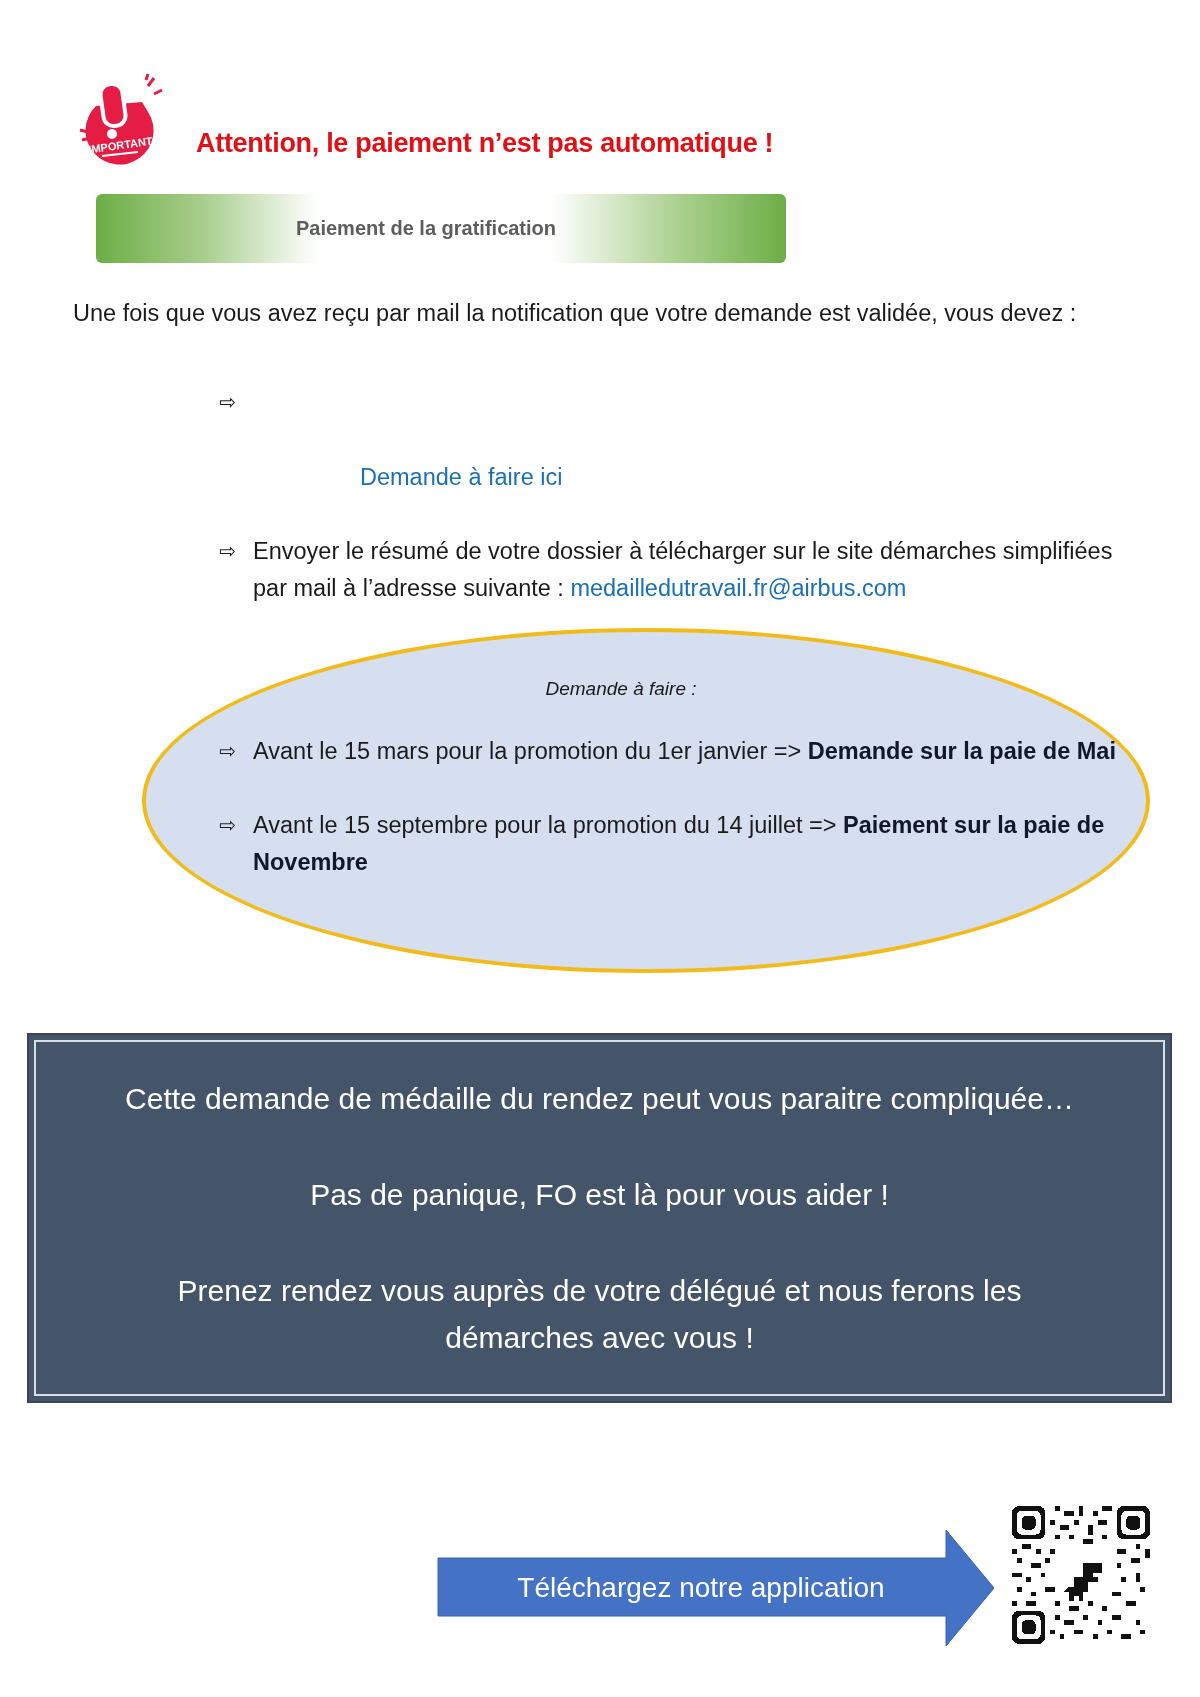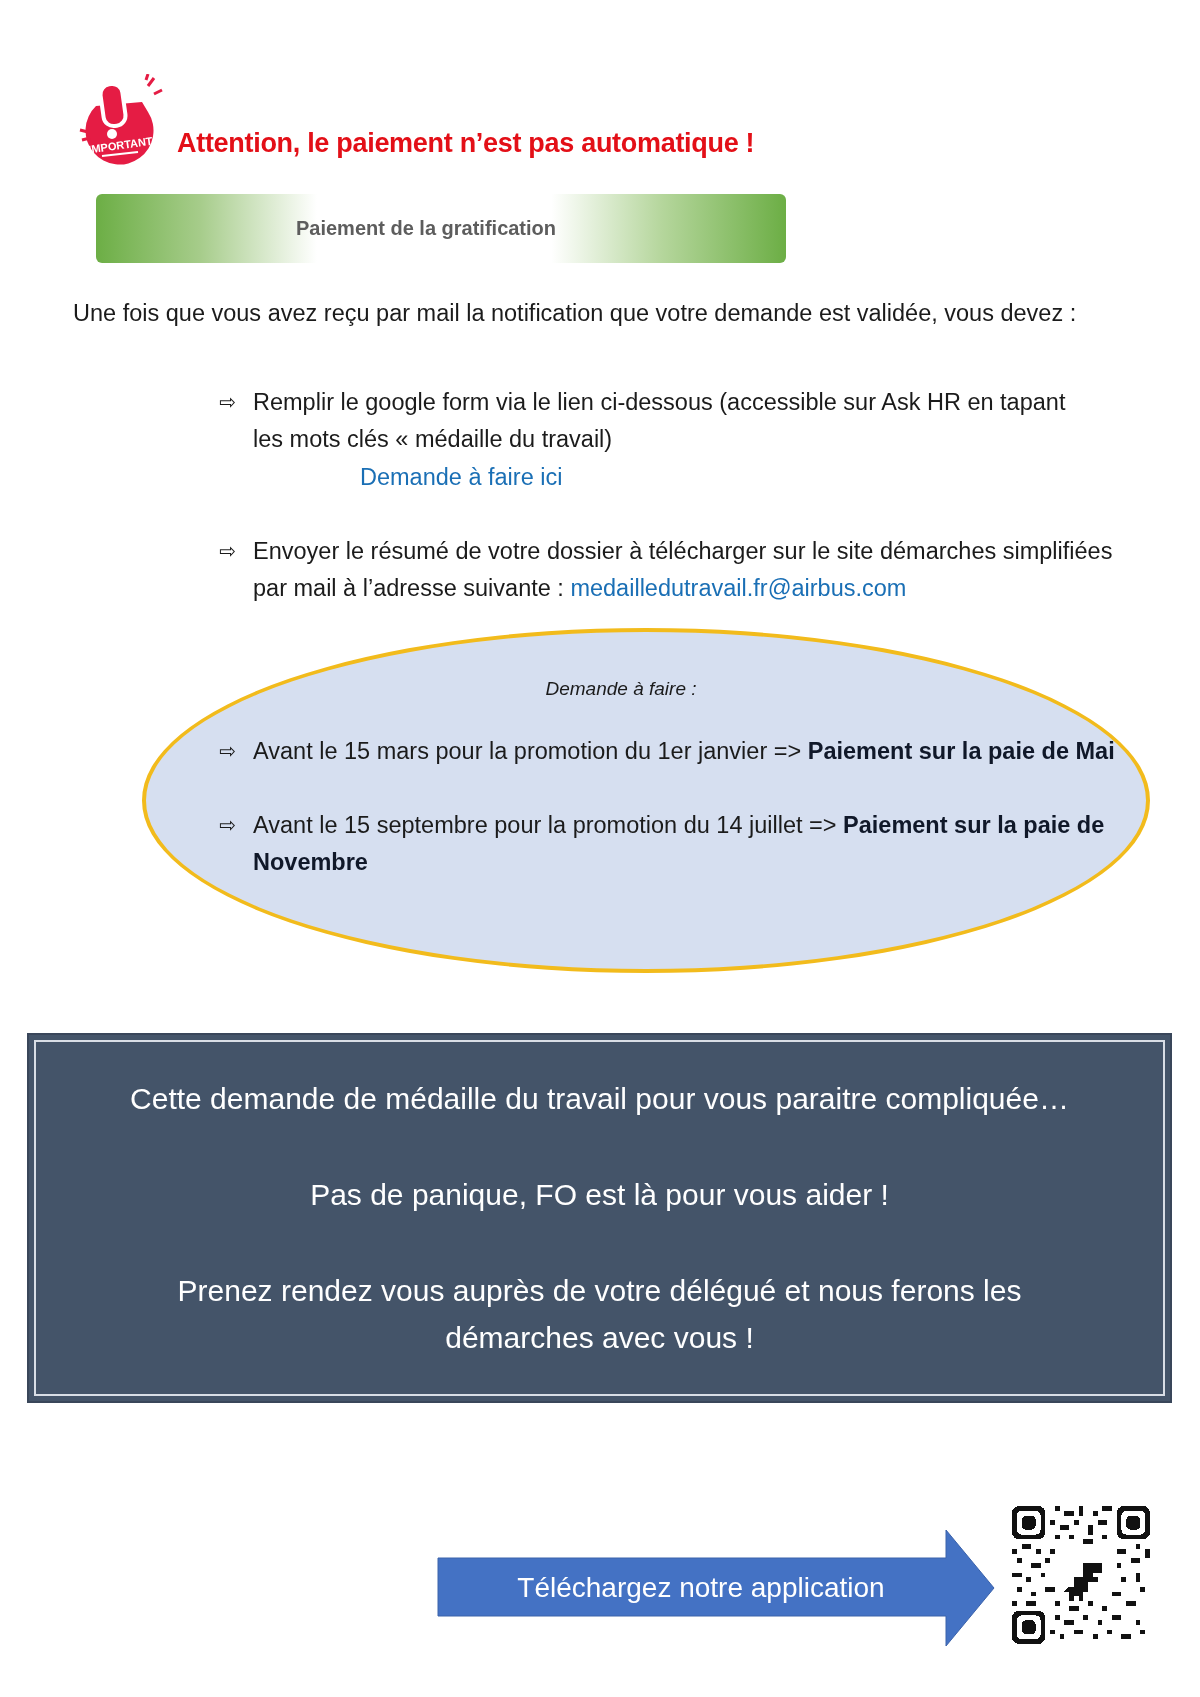--- a/index.html
+++ b/index.html
@@ -1,20 +1,20 @@
 <!DOCTYPE html>
 <html><head>
 <meta charset="utf-8">
 <style>
   * { box-sizing: border-box; margin: 0; padding: 0; }
   html, body { width: 1200px; height: 1697px; background: #ffffff; }
   body { position: relative; font-family: "Liberation Sans", "DejaVu Sans", sans-serif; color: #1b1b1b; overflow: hidden; }
 
   .important-badge { position: absolute; left: 76px; top: 74px; width: 94px; height: 92px; }
-  .attention-title { position: absolute; left: 177px; top: 128px; font-size: 27px; font-weight: bold; color: #e30f17; letter-spacing: -0.3px; }
+  .attention-title { position: absolute; left: 196px; top: 128px; font-size: 27px; font-weight: bold; color: #e30f17; letter-spacing: -0.3px; }
 
   .section-banner {
     position: absolute; left: 96px; top: 194px; width: 690px; height: 69px; border-radius: 6px;
     background: linear-gradient(90deg, #6cae45 0%, #a6cc8a 15%, #ffffff 32%, #ffffff 66%, #b5d69c 82%, #6cae45 100%);
     display: flex; align-items: center; justify-content: center;
   }
   .section-banner span { font-size: 20px; font-weight: bold; color: #5d5d5d; margin-left: -30px; }
 
   .intro { position: absolute; left: 73px; top: 295px; width: 1050px; font-size: 23.5px; line-height: 37px; color: #1b1b1b; }
 
@@ -70,43 +70,42 @@
 <div class="attention-title">Attention, le paiement n’est pas automatique !</div>
 
 <div class="section-banner">
   <span>Paiement de la gratification</span>
 </div>
 
 <p class="intro">Une fois que vous avez reçu par mail la notification que votre demande est validée, vous devez :</p>
 
 <div class="step step-1">
   <span class="arrow">⇨</span>
-  <span>Remplir le google form via le lien ci-dessous (accessible sur Ask HR en tapant les mots clés « médaille du travail)</span>
 </div>
 <a class="form-link link">Demande à faire ici</a>
 
 <div class="step step-2">
   <span class="arrow">⇨</span>
   <span>Envoyer le résumé de votre dossier à télécharger sur le site démarches simplifiées par mail à l’adresse suivante : </span><a class="link">medailledutravail.fr@airbus.com</a>
 </div>
 
 <div class="ellipse"></div>
 <div class="ellipse-title"><span>Demande à faire :</span></div>
 <div class="deadline deadline-1">
   <span class="arrow">⇨</span>
-  <span>Avant le 15 mars pour la promotion du 1er janvier =&gt; </span><b>Paiement sur la paie de Mai</b>
+  <span>Avant le 15 mars pour la promotion du 1er janvier =&gt; </span><b>Demande sur la paie de Mai</b>
 </div>
 <div class="deadline deadline-2">
   <span class="arrow">⇨</span>
   <span>Avant le 15 septembre pour la promotion du 14 juillet =&gt; </span><b>Paiement sur la paie de Novembre</b>
 </div>
 
 <div class="fo-box">
   <div class="fo-box-inner">
-    <div class="fo-line">Cette demande de médaille du travail pour vous paraitre compliquée…</div>
+    <div class="fo-line">Cette demande de médaille du rendez peut vous paraitre compliquée…</div>
     <div class="fo-gap"></div>
     <div class="fo-line">Pas de panique, FO est là pour vous aider !</div>
     <div class="fo-gap"></div>
     <div class="fo-line fo-line-3">Prenez rendez vous auprès de votre délégué et nous ferons les démarches avec vous !</div>
   </div>
 </div>
 
 <div class="download-arrow">
   <svg width="560" height="116" viewBox="0 0 560 116">
     <polygon points="2,28 510,28 510,0 558,58 510,116 510,86 2,86" fill="#4472c4" stroke="#3a62aa" stroke-width="1"></polygon>

